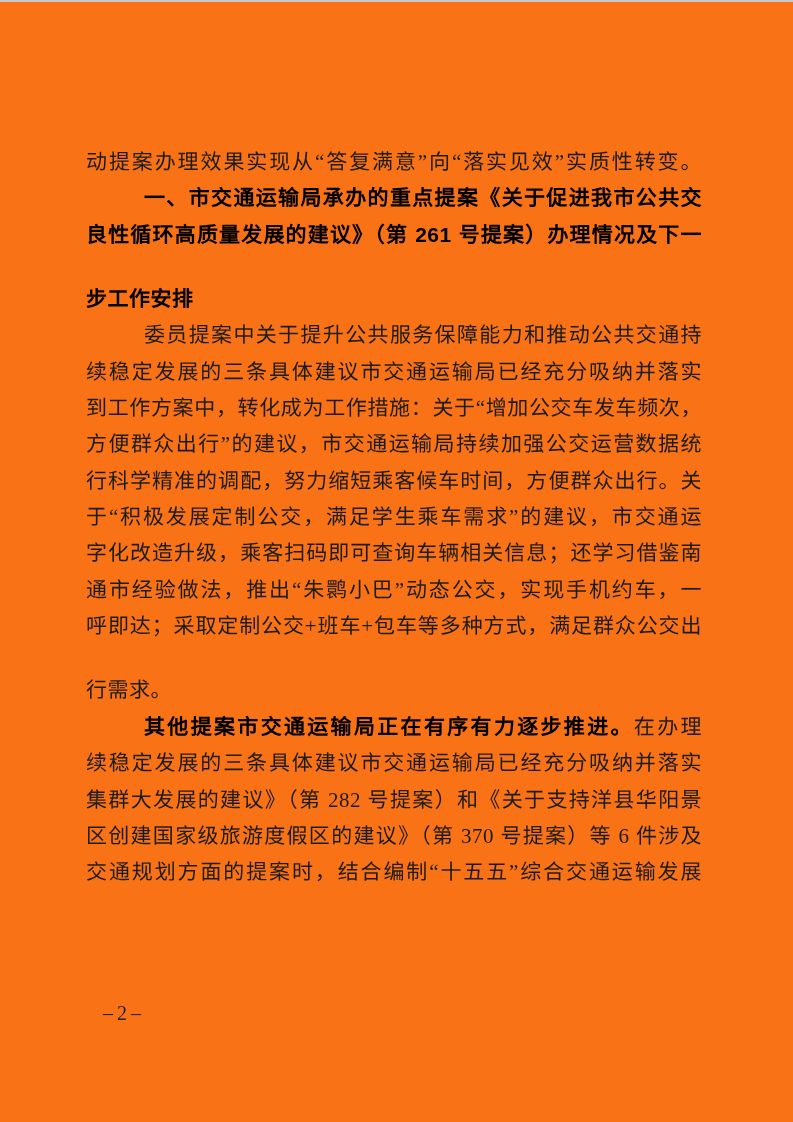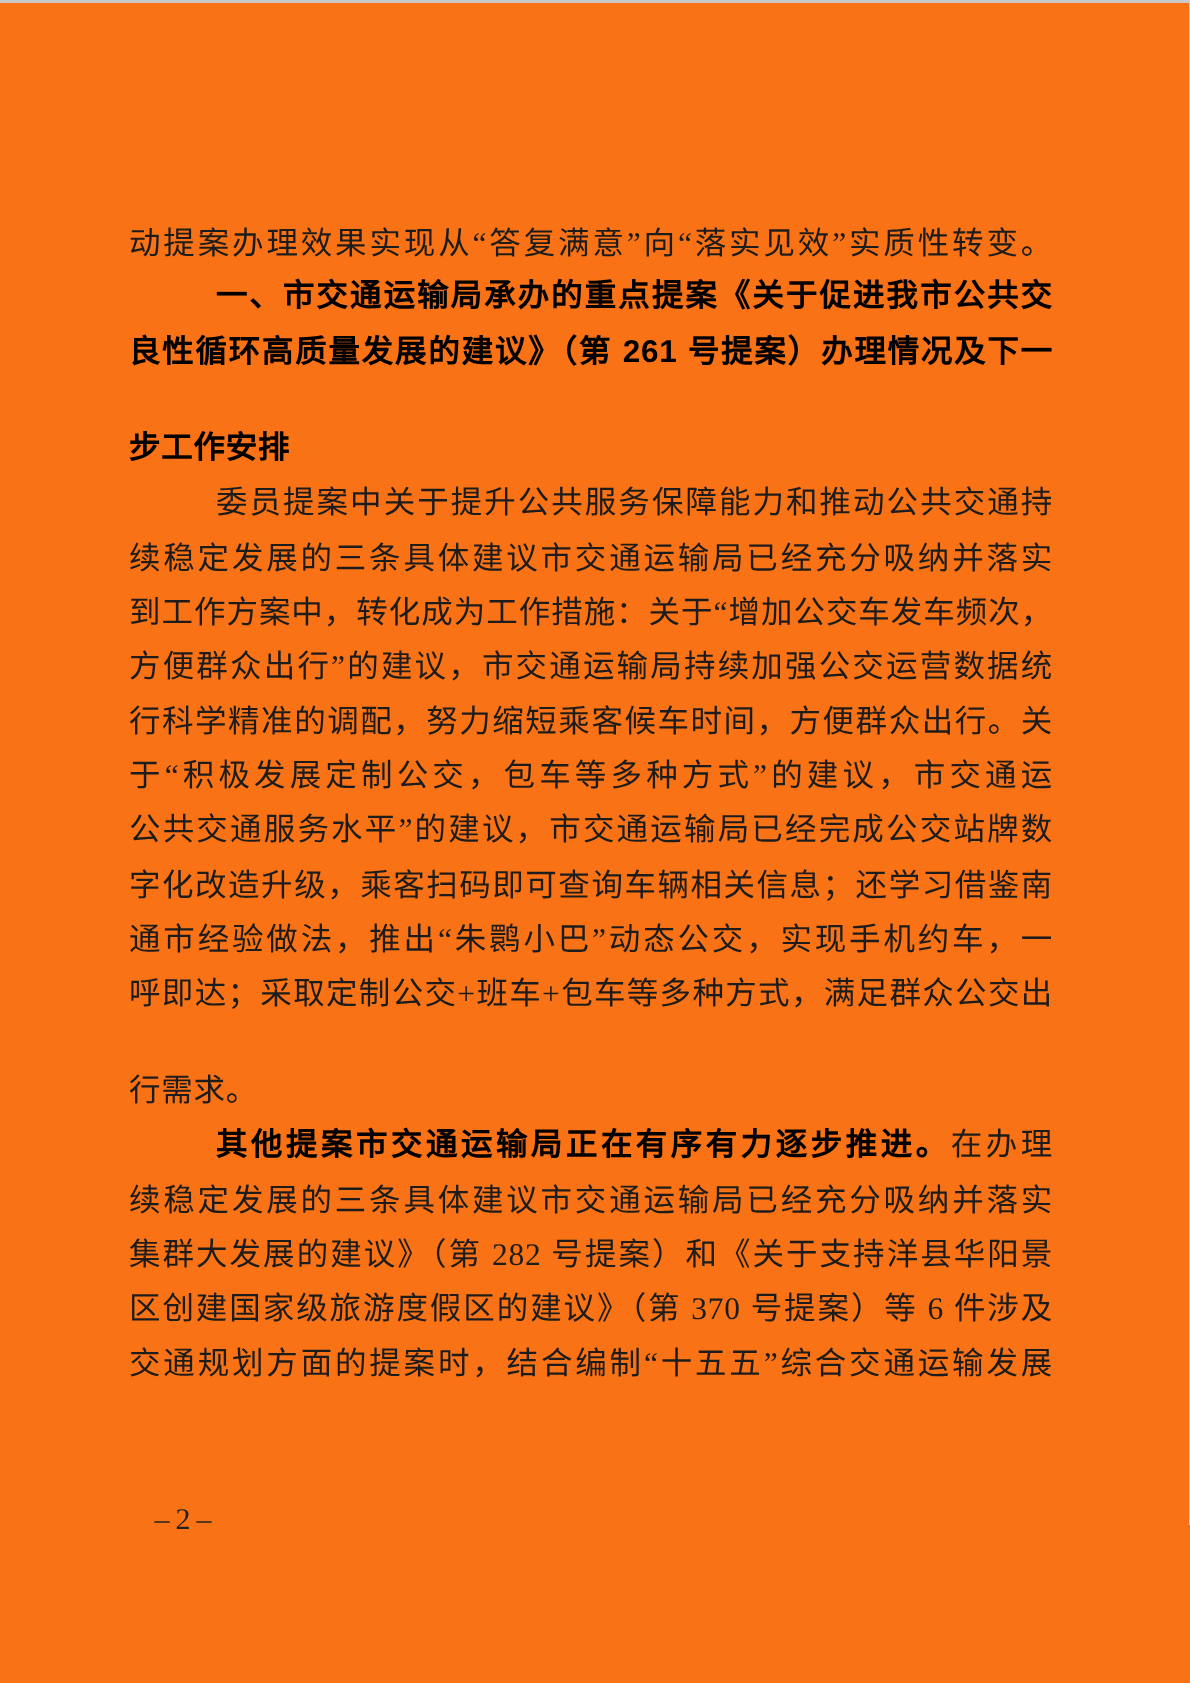--- a/index.html
+++ b/index.html
@@ -71,22 +71,21 @@
   <div class="textblock">
     <div class="line">动提案办理效果实现从“答复满意”向“落实见效”实质性转变。</div>
     <div class="line heading indent">一、市交通运输局承办的重点提案《关于促进我市公共交通</div>
     <div class="line heading">良性循环高质量发展的建议》（第 261 号提案）办理情况及下一</div>
     <div class="line heading short">步工作安排</div>
     <div class="line indent">委员提案中关于提升公共服务保障能力和推动公共交通持</div>
     <div class="line">续稳定发展的三条具体建议市交通运输局已经充分吸纳并落实</div>
     <div class="line">到工作方案中，转化成为工作措施：关于“增加公交车发车频次，</div>
     <div class="line">方便群众出行”的建议，市交通运输局持续加强公交运营数据统</div>
     <div class="line">行科学精准的调配，努力缩短乘客候车时间，方便群众出行。关</div>
-    <div class="line">于“积极发展定制公交，包车等多种方式”的建议，市交通运</div>
-    <div class="line">公共交通服务水平”的建议，市交通运输局已经完成公交站牌数</div>
+    <div class="line">于“积极发展定制公交，满足学生乘车需求”的建议，市交通运</div>
     <div class="line">字化改造升级，乘客扫码即可查询车辆相关信息；还学习借鉴南</div>
     <div class="line">通市经验做法，推出“朱鹮小巴”动态公交，实现手机约车，一</div>
     <div class="line">呼即达；采取定制公交+班车+包车等多种方式，满足群众公交出</div>
     <div class="line short">行需求。</div>
 
     <div class="line indent"><span class="b">其他提案市交通运输局正在有序有力逐步推进。</span><span>在办理《关</span></div>
 
     <div class="line">续稳定发展的三条具体建议市交通运输局已经充分吸纳并落实</div>
     <div class="line">集群大发展的建议》（第 282 号提案）和《关于支持洋县华阳景</div>
     <div class="line">区创建国家级旅游度假区的建议》（第 370 号提案）等 6 件涉及</div>

